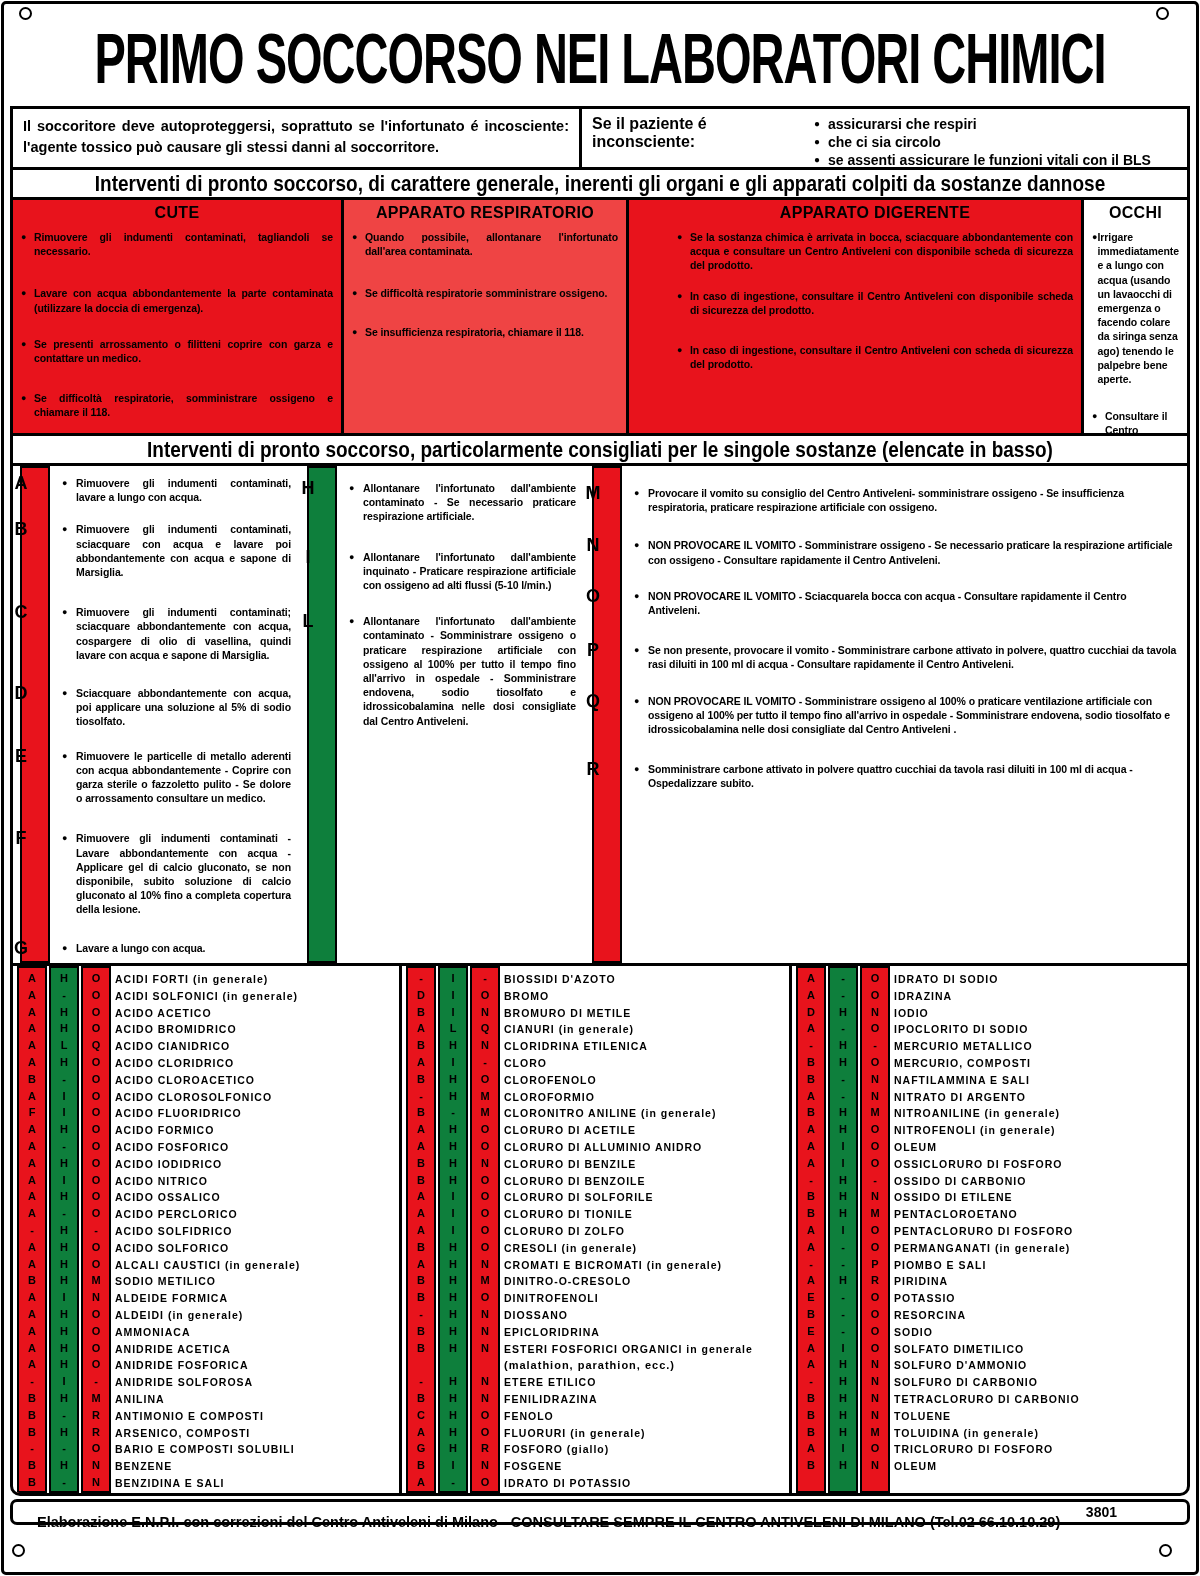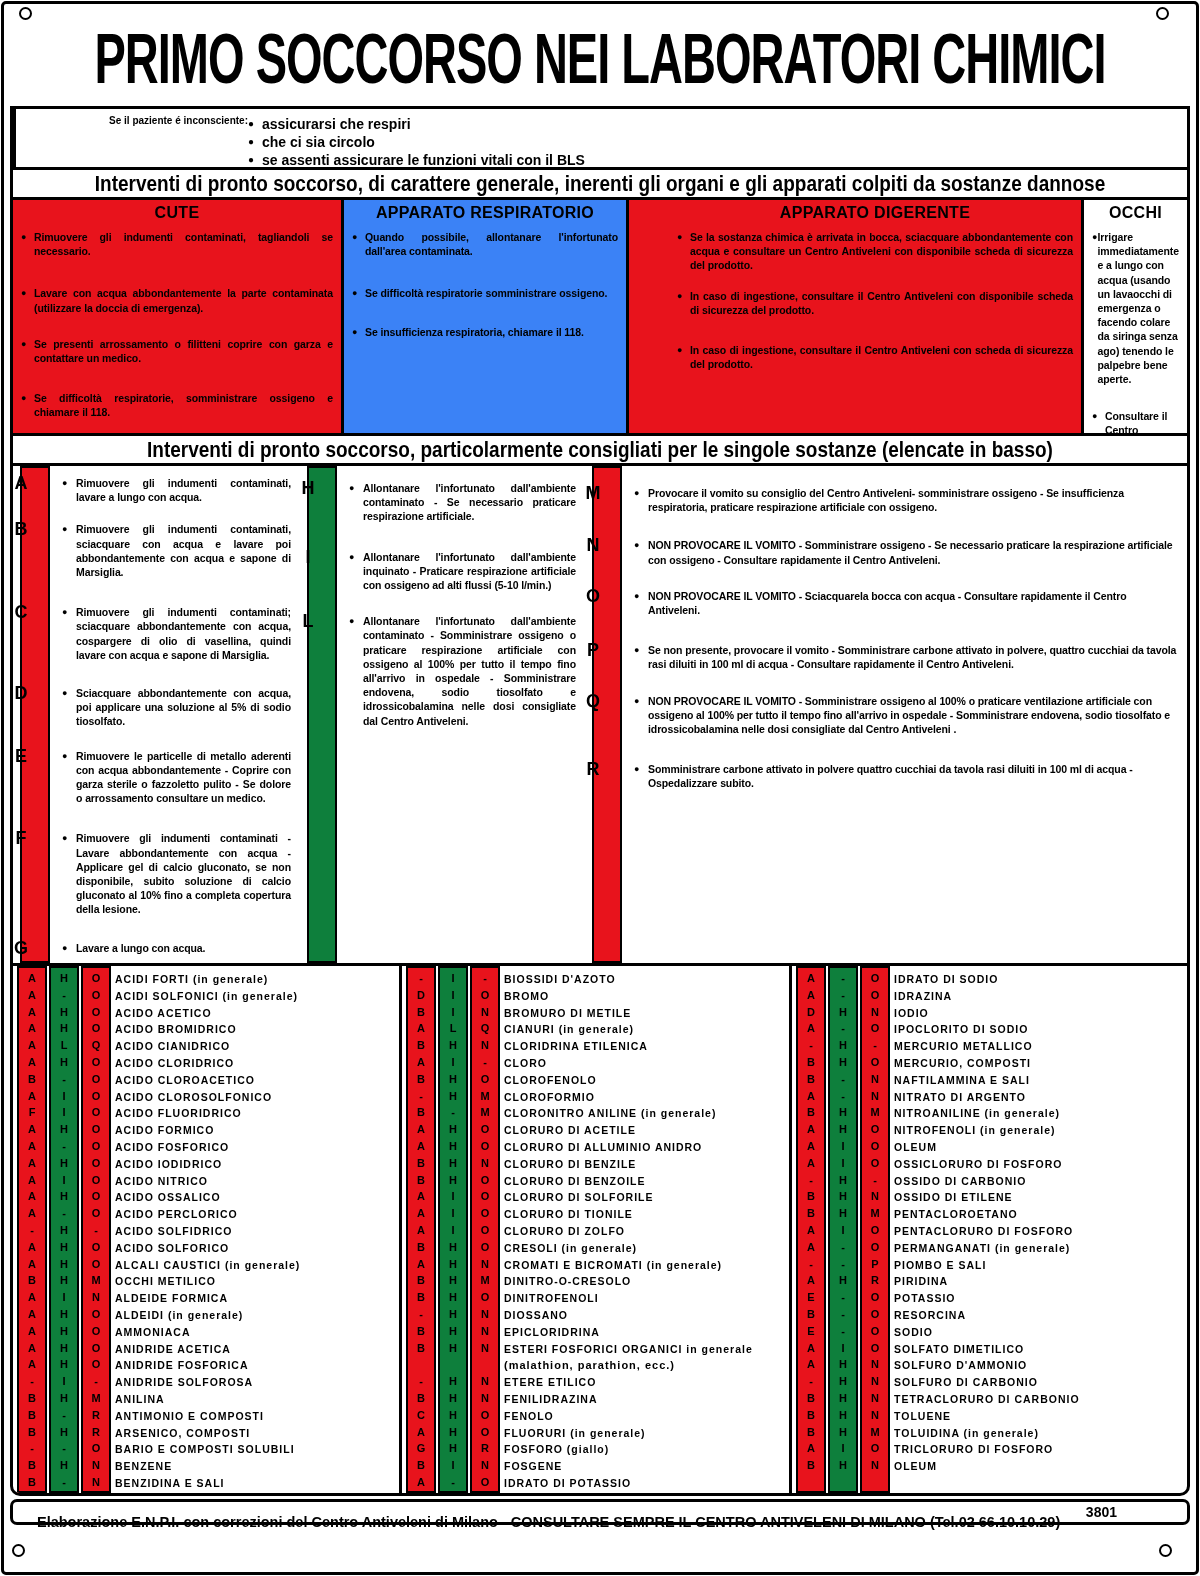--- a/index.html
+++ b/index.html
@@ -16,21 +16,21 @@
         transform:scaleY(1.5);transform-origin:50% 18px;}
   .subtitle-wrap{height:36px;text-align:center;white-space:nowrap;}
   .subtitle-wrap span{display:inline-block;font-size:23px;font-weight:bold;letter-spacing:-0.5px;
         transform:scaleY(1.35);transform-origin:50% 10px;}
   .main-frame{margin-top:4px;border:3px solid #000;border-radius:0 0 10px 10px;background:#fff;overflow:hidden;}
   .sec{border-top:3px solid #000;}
   
   .intro-row{display:flex;height:58px;}
   .intro-left{width:566px;padding:7px 10px 0 10px;font-size:14.5px;font-weight:bold;line-height:1.45;text-align:justify;}
   .intro-right{flex:1;border-left:3px solid #000;display:flex;padding:6px 8px 0 10px;}
-  .intro-label{width:222px;font-size:10px;font-weight:bold;text-align:right;}
+  .intro-label{width:222px;font-size:16px;font-weight:bold;}
   .intro-list{flex:1;font-size:14px;font-weight:bold;line-height:18px;}
   .ib{display:flex;}
   .ib .dot{width:14px;font-size:10px;line-height:18px;}
   
   .band{height:30px;display:flex;align-items:center;justify-content:center;white-space:nowrap;overflow:visible;}
   .band span{display:inline-block;font-size:19px;font-weight:bold;transform:scaleY(1.2);}
   
   .organs-row{display:flex;height:236px;overflow:hidden;}
   .organ-col{padding:4px 8px 0 8px;overflow:hidden;}
   .organ-col + .organ-col{border-left:3px solid #000;}
@@ -82,20 +82,21 @@
   <div class="screw br"></div>
 
   <div class="content">
     <div class="title-wrap">
       <span>PRIMO SOCCORSO NEI LABORATORI CHIMICI</span>
     </div>
 
     <div class="main-frame">
 
       <div class="intro-row">
+        <div class="intro-left">Il soccoritore deve autoproteggersi, soprattuto se l'infortunato é incosciente: l'agente tossico può causare gli stessi danni al soccorritore.</div>
         <div class="intro-right">
           <div class="intro-label">Se il paziente é inconsciente:</div>
           <div class="intro-list">
               <div class="ib">
                 <span class="dot">●</span>
                 <span>assicurarsi che respiri</span>
               </div>
               <div class="ib">
                 <span class="dot">●</span>
                 <span>che ci sia circolo</span>
@@ -125,21 +126,21 @@
             </div>
             <div class="bullet-item" style="margin-top: 22px;">
               <span class="odot">●</span>
               <div class="btxt">Se presenti arrossamento o filitteni coprire con garza e contattare un medico.</div>
             </div>
             <div class="bullet-item" style="margin-top: 26px;">
               <span class="odot">●</span>
               <div class="btxt">Se difficoltà respiratorie, somministrare ossigeno e chiamare il 118.</div>
             </div>
           </div>
-          <div class="organ-col oc1" style="background: #3b82f6;">
+          <div class="organ-col oc1" style="background: #ef4444;">
             <div class="organ-title">APPARATO RESPIRATORIO</div>
             <div class="bullet-item" style="margin-top: 0px;">
               <span class="odot">●</span>
               <div class="btxt">Quando possibile, allontanare l'infortunato dall'area contaminata.</div>
             </div>
             <div class="bullet-item" style="margin-top: 28px;">
               <span class="odot">●</span>
               <div class="btxt">Se difficoltà respiratorie somministrare ossigeno.</div>
             </div>
             <div class="bullet-item" style="margin-top: 24px;">
@@ -287,21 +288,21 @@
             <div class="srow"><span class="scode sc0">F</span><span class="scode sc1">I</span><span class="scode sc2">O</span><span class="sname">ACIDO FLUORIDRICO</span></div>
             <div class="srow"><span class="scode sc0">A</span><span class="scode sc1">H</span><span class="scode sc2">O</span><span class="sname">ACIDO FORMICO</span></div>
             <div class="srow"><span class="scode sc0">A</span><span class="scode sc1">-</span><span class="scode sc2">O</span><span class="sname">ACIDO FOSFORICO</span></div>
             <div class="srow"><span class="scode sc0">A</span><span class="scode sc1">H</span><span class="scode sc2">O</span><span class="sname">ACIDO IODIDRICO</span></div>
             <div class="srow"><span class="scode sc0">A</span><span class="scode sc1">I</span><span class="scode sc2">O</span><span class="sname">ACIDO NITRICO</span></div>
             <div class="srow"><span class="scode sc0">A</span><span class="scode sc1">H</span><span class="scode sc2">O</span><span class="sname">ACIDO OSSALICO</span></div>
             <div class="srow"><span class="scode sc0">A</span><span class="scode sc1">-</span><span class="scode sc2">O</span><span class="sname">ACIDO PERCLORICO</span></div>
             <div class="srow"><span class="scode sc0">-</span><span class="scode sc1">H</span><span class="scode sc2">-</span><span class="sname">ACIDO SOLFIDRICO</span></div>
             <div class="srow"><span class="scode sc0">A</span><span class="scode sc1">H</span><span class="scode sc2">O</span><span class="sname">ACIDO SOLFORICO</span></div>
             <div class="srow"><span class="scode sc0">A</span><span class="scode sc1">H</span><span class="scode sc2">O</span><span class="sname">ALCALI CAUSTICI (in generale)</span></div>
-            <div class="srow"><span class="scode sc0">B</span><span class="scode sc1">H</span><span class="scode sc2">M</span><span class="sname">OCCHI METILICO</span></div>
+            <div class="srow"><span class="scode sc0">B</span><span class="scode sc1">H</span><span class="scode sc2">M</span><span class="sname">SODIO METILICO</span></div>
             <div class="srow"><span class="scode sc0">A</span><span class="scode sc1">I</span><span class="scode sc2">N</span><span class="sname">ALDEIDE FORMICA</span></div>
             <div class="srow"><span class="scode sc0">A</span><span class="scode sc1">H</span><span class="scode sc2">O</span><span class="sname">ALDEIDI (in generale)</span></div>
             <div class="srow"><span class="scode sc0">A</span><span class="scode sc1">H</span><span class="scode sc2">O</span><span class="sname">AMMONIACA</span></div>
             <div class="srow"><span class="scode sc0">A</span><span class="scode sc1">H</span><span class="scode sc2">O</span><span class="sname">ANIDRIDE ACETICA</span></div>
             <div class="srow"><span class="scode sc0">A</span><span class="scode sc1">H</span><span class="scode sc2">O</span><span class="sname">ANIDRIDE FOSFORICA</span></div>
             <div class="srow"><span class="scode sc0">-</span><span class="scode sc1">I</span><span class="scode sc2">-</span><span class="sname">ANIDRIDE SOLFOROSA</span></div>
             <div class="srow"><span class="scode sc0">B</span><span class="scode sc1">H</span><span class="scode sc2">M</span><span class="sname">ANILINA</span></div>
             <div class="srow"><span class="scode sc0">B</span><span class="scode sc1">-</span><span class="scode sc2">R</span><span class="sname">ANTIMONIO E COMPOSTI</span></div>
             <div class="srow"><span class="scode sc0">B</span><span class="scode sc1">H</span><span class="scode sc2">R</span><span class="sname">ARSENICO, COMPOSTI</span></div>
             <div class="srow"><span class="scode sc0">-</span><span class="scode sc1">-</span><span class="scode sc2">O</span><span class="sname">BARIO E COMPOSTI SOLUBILI</span></div>

